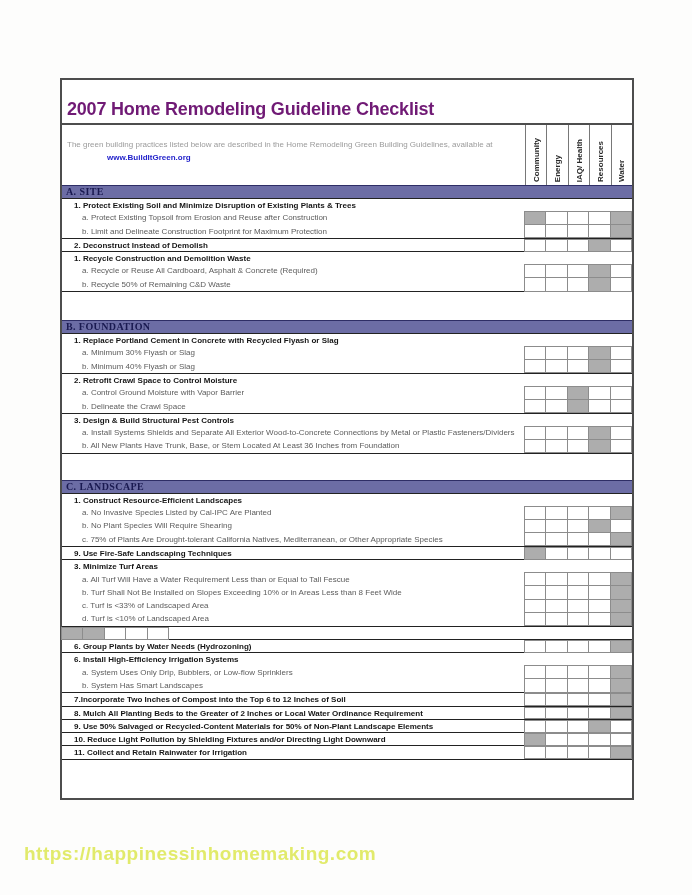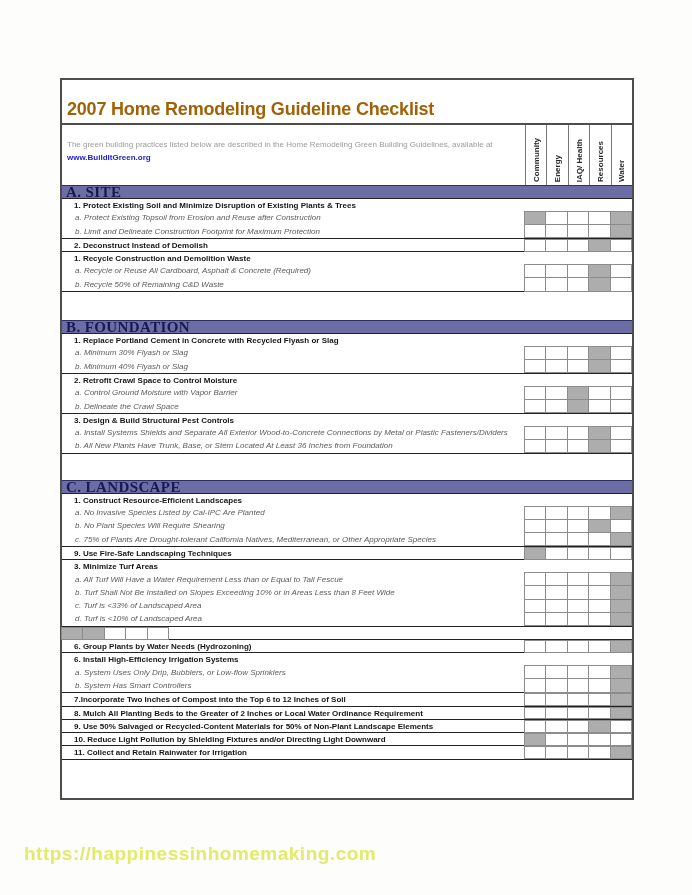--- a/index.html
+++ b/index.html
@@ -15,59 +15,59 @@
   .table {
     position:absolute; left:60px; top:78px; width:574px; height:722px;
     border:2px solid #4d4d4d; background:#fff;
   }
 
   .title-row {
     height:45px;
     border-bottom:2px solid #4d4d4d;
     display:flex; align-items:flex-end;
     padding:0 0 3px 5px;
-    font-size:18px; font-weight:bold; color:#a16207;
+    font-size:18px; font-weight:bold; color:#701a75;
     letter-spacing:-0.2px;
   }
 
   .header-row { height:60px; display:flex; }
   .desc-cell {
     flex:1; padding:13px 10px 0 5px;
     font-size:8px; line-height:1.65; color:#9b9b9b;
   }
-  .desc-cell .link { color:var(--link,#2323cb); font-weight:bold; text-decoration:none; cursor:pointer; }
+  .desc-cell .link { color:var(--link,#2323cb); font-weight:bold; text-decoration:none; cursor:pointer;margin-left:40px; }
   .hcols { width:107px; display:flex; }
   .hcol {
     flex:1; border-left:1px solid #787878;
     display:flex; align-items:flex-end; justify-content:center;
     padding-bottom:3px;
   }
   .hcol span {
     writing-mode:vertical-rl; transform:rotate(180deg);
     font-size:8px; color:#2a2a2a; font-weight:bold; white-space:nowrap;
   }
 
   .section-bar {
     height:13px;
     background:var(--bar,#6c6da5);
     border-top:1px solid #2e2e66;
     color:var(--bar-text,#191950);
     font-family:"Liberation Serif", serif;
-    font-weight:bold; font-size:15px; line-height:12px;
+    font-weight:bold; font-size:10px; line-height:12px;
     padding-left:4px; letter-spacing:0.4px;
   }
 
   .row { display:flex; height:13.3px; align-items:stretch; }
   .row .label {
     flex:1; overflow:hidden; white-space:nowrap;
     font-size:8px; line-height:13px; padding-left:12px; padding-right:2px;
   }
   .row.item { border-top:1.5px solid #222; }
   .row.item .label { font-weight:bold; color:#161616; }
-  .row.sub .label { padding-left:13px; color:#5c5c5c;font-style:italic; }
+  .row.sub .label { padding-left:20px; color:#5c5c5c; }
 
   .cells { width:107px; display:flex; }
   .cell {
     flex:1; background:#fff;
     border:1px solid #8c8c8c;
     margin-left:-1px; margin-top:-0.5px; margin-bottom:-0.5px;
     cursor:pointer;
   }
   .row.item .cell { margin-top:0; }
   .cell.shaded { background:var(--shade,#adadad); }
@@ -362,21 +362,21 @@
           <div class="label">a. System Uses Only Drip, Bubblers, or Low-flow Sprinklers</div>
           <div class="cells">
             <div class="cell"></div>
             <div class="cell"></div>
             <div class="cell"></div>
             <div class="cell"></div>
             <div class="cell shaded"></div>
           </div>
         </div>
         <div class="row sub">
-          <div class="label">b. System Has Smart Controllers</div>
+          <div class="label">b. System Has Smart Landscapes</div>
           <div class="cells">
             <div class="cell"></div>
             <div class="cell"></div>
             <div class="cell"></div>
             <div class="cell"></div>
             <div class="cell shaded"></div>
           </div>
         </div>
         <div class="row item">
           <div class="label">7.Incorporate Two Inches of Compost into the Top 6 to 12 Inches of Soil</div>

